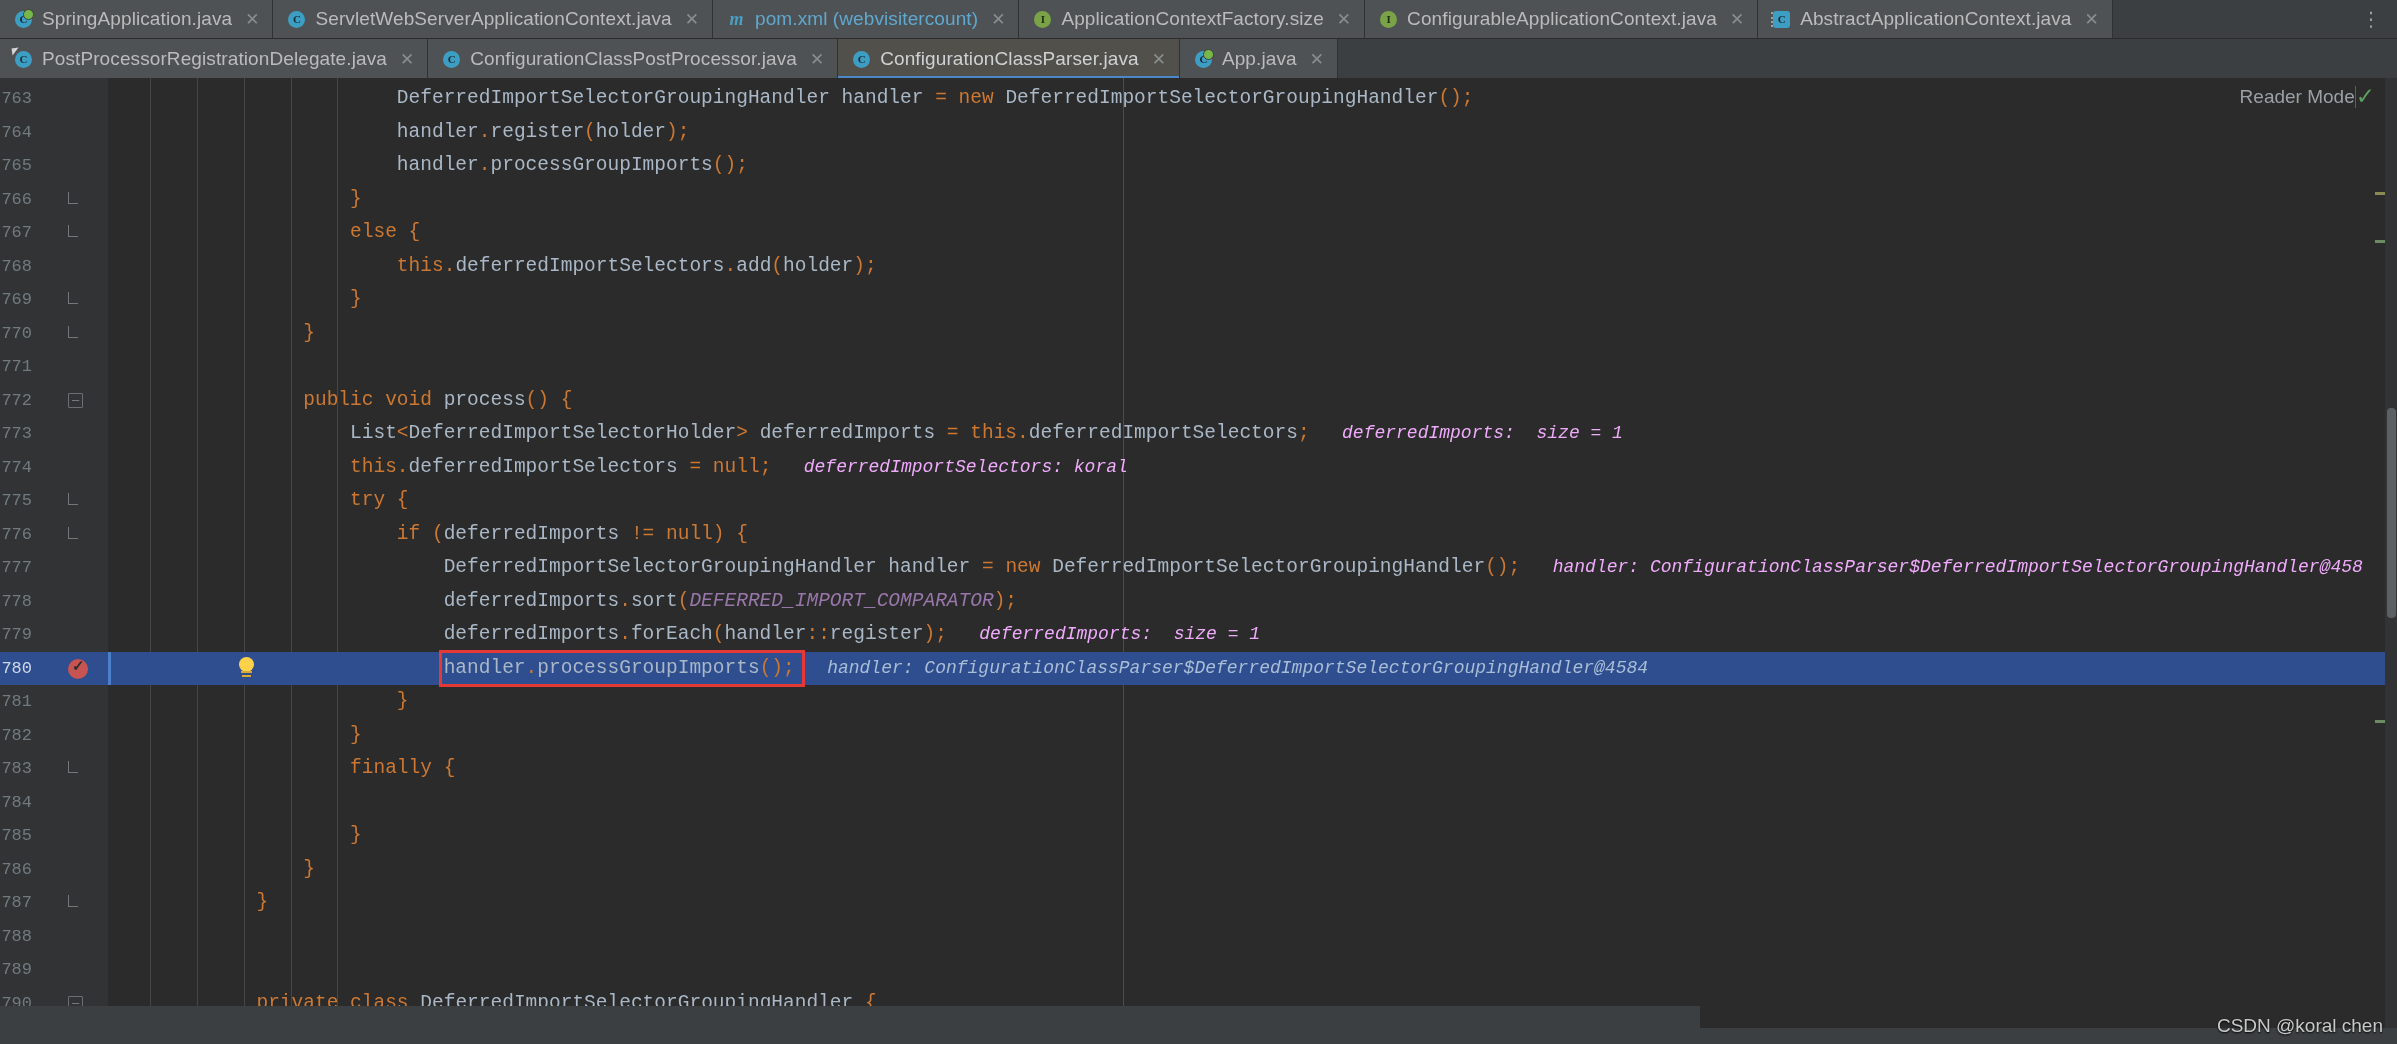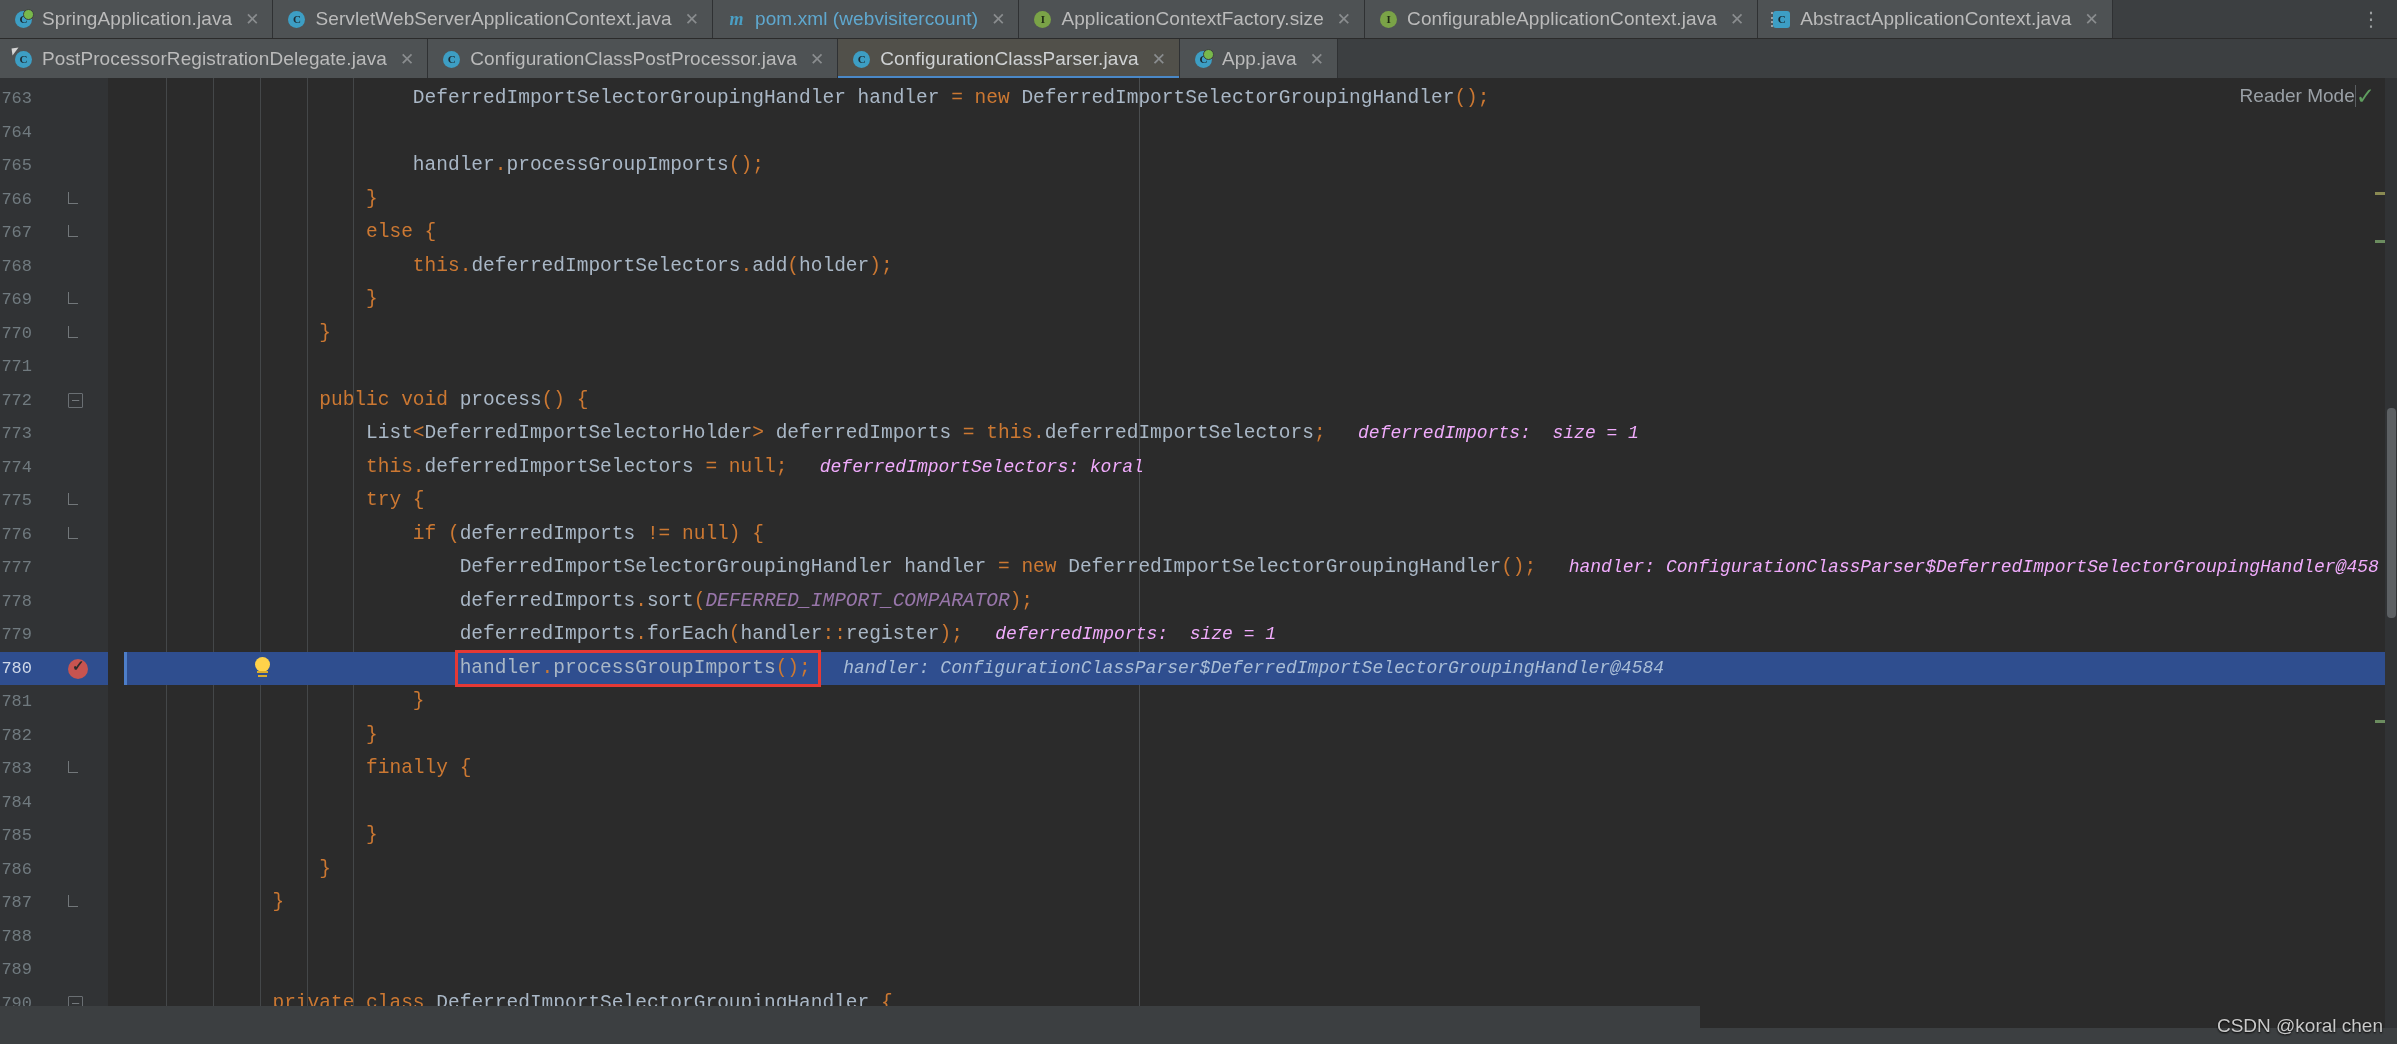--- a/index.html
+++ b/index.html
@@ -41,21 +41,21 @@
         font-size:18px;font-weight:bold;font-style:italic;font-family:"Liberation Serif",serif;
         line-height:19px;text-align:center;}
   .ico-pinned::before{content:"";position:absolute;left:-2px;top:-2px;width:0;height:0;
         border-left:7px solid #d6d6d6;border-bottom:7px solid transparent;transform:rotate(-8deg);}
 
   .tabmenu{position:absolute;right:6px;top:0;bottom:0;display:flex;align-items:center;
       padding:0 8px;color:#9b9e a0;color:#9b9ea0;font-size:20px;letter-spacing:2px;}
 
   
   .editor{position:absolute;left:0;right:0;top:78px;bottom:0;background:#2b2b2b;
-          display:flex;overflow:hidden;gap:16px;}
+          display:flex;overflow:hidden;}
   .gutter{width:108px;flex:0 0 108px;background:#313335;position:relative;}
   .gutter .ln{position:absolute;right:76px;font-size:17px;color:#707a7f;
       font-family:"Liberation Mono",monospace;text-align:right;width:60px;}
   .code-area{position:relative;flex:1;background:#2b2b2b;overflow:hidden;}
   .code-line{position:absolute;left:0;right:0;height:33.5px;line-height:33.5px;
       white-space:pre;font-family:"Liberation Mono", monospace;font-size:19.5px;
       color:#a9b7c6;}
   .code-line .txt{padding-left:8px;}
 
   
@@ -90,21 +90,21 @@
   .iguide{position:absolute;width:1px;background:#444749;}
 
   
   .rmargin{position:absolute;top:0;bottom:0;width:1px;background:#4a4d4f;}
 
   
   .redbox{position:absolute;border:3px solid #e53935;box-sizing:border-box;
       pointer-events:none;}
 
   
-  .reader{position:absolute;right:22px;top:85px;display:flex;align-items:flex-start;
+  .reader{position:absolute;right:22px;top:85px;display:flex;align-items:center;
       color:#9aa0a6;font-size:19px;}
   .reader .divider{width:1px;height:22px;background:#5a5e61;}
   .reader .chk{color:#5f9e5f;font-size:23px;line-height:1;}
 
   
   .scroll-track{position:absolute;right:0;top:78px;bottom:0;width:12px;background:#313335;}
   .scroll-thumb{position:absolute;right:1px;width:9px;background:#5c6063;border-radius:4px;}
   .mark{position:absolute;right:12px;width:10px;height:3px;}
 
   
@@ -256,20 +256,21 @@
       <div class="bp" style="top: 580.5px; left: 68px;"></div>
     </div>
   <div class="code-area" id="codearea">
       <div class="iguide" style="left: 41.88px; top: 0px; bottom: 0px;"></div>
       <div class="iguide" style="left: 88.76px; top: 0px; bottom: 0px;"></div>
       <div class="iguide" style="left: 135.64px; top: 0px; bottom: 0px;"></div>
       <div class="iguide" style="left: 182.52px; top: 0px; bottom: 0px;"></div>
       <div class="iguide" style="left: 229.4px; top: 0px; bottom: 0px;"></div>
       <div class="rmargin" style="left: 1015px;"></div>
       <div class="code-line" style="top: 4px;"><span class="txt">                        <span class="id">DeferredImportSelectorGroupingHandler</span> <span class="id">handler</span> <span class="kw2">=</span> <span class="kw">new</span> <span class="id">DeferredImportSelectorGroupingHandler</span><span class="kw2">();</span></span></div>
+      <div class="code-line" style="top: 37.5px;"><span class="txt">                        <span class="id">handler</span><span class="kw2">.</span><span class="id">register</span><span class="kw2">(</span><span class="id">holder</span><span class="kw2">);</span></span></div>
       <div class="code-line" style="top: 71px;"><span class="txt">                        <span class="id">handler</span><span class="kw2">.</span><span class="id">processGroupImports</span><span class="kw2">();</span></span></div>
       <div class="code-line" style="top: 104.5px;"><span class="txt">                    <span class="kw2">}</span></span></div>
       <div class="code-line" style="top: 171.5px;"><span class="txt">                        <span class="kw">this</span><span class="kw2">.</span><span class="id">deferredImportSelectors</span><span class="kw2">.</span><span class="id">add</span><span class="kw2">(</span><span class="id">holder</span><span class="kw2">);</span></span></div>
       <div class="code-line" style="top: 138px;"><span class="txt">                    <span class="kw">else</span> <span class="kw2">{</span></span></div>
       <div class="code-line" style="top: 205px;"><span class="txt">                    <span class="kw2">}</span></span></div>
       <div class="code-line" style="top: 238.5px;"><span class="txt">                <span class="kw2">}</span></span></div>
       <div class="code-line" style="top: 272px;"><span class="txt"></span></div>
       <div class="code-line" style="top: 305.5px;"><span class="txt">                <span class="kw">public</span> <span class="kw">void</span> <span class="id">process</span><span class="kw2">()</span> <span class="kw2">{</span></span></div>
       <div class="code-line" style="top: 339px;"><span class="txt">                    <span class="id">List</span><span class="kw2">&lt;</span><span class="id">DeferredImportSelectorHolder</span><span class="kw2">&gt;</span> <span class="id">deferredImports</span> <span class="kw2">=</span> <span class="kw">this</span><span class="kw2">.</span><span class="id">deferredImportSelectors</span><span class="kw2">;</span></span><span class="hint">   deferredImports:  size = 1</span></div>
       <div class="code-line" style="top: 372.5px;"><span class="txt">                    <span class="kw">this</span><span class="kw2">.</span><span class="id">deferredImportSelectors</span> <span class="kw2">=</span> <span class="kw">null</span><span class="kw2">;</span></span><span class="hint">   deferredImportSelectors: koral</span></div>

